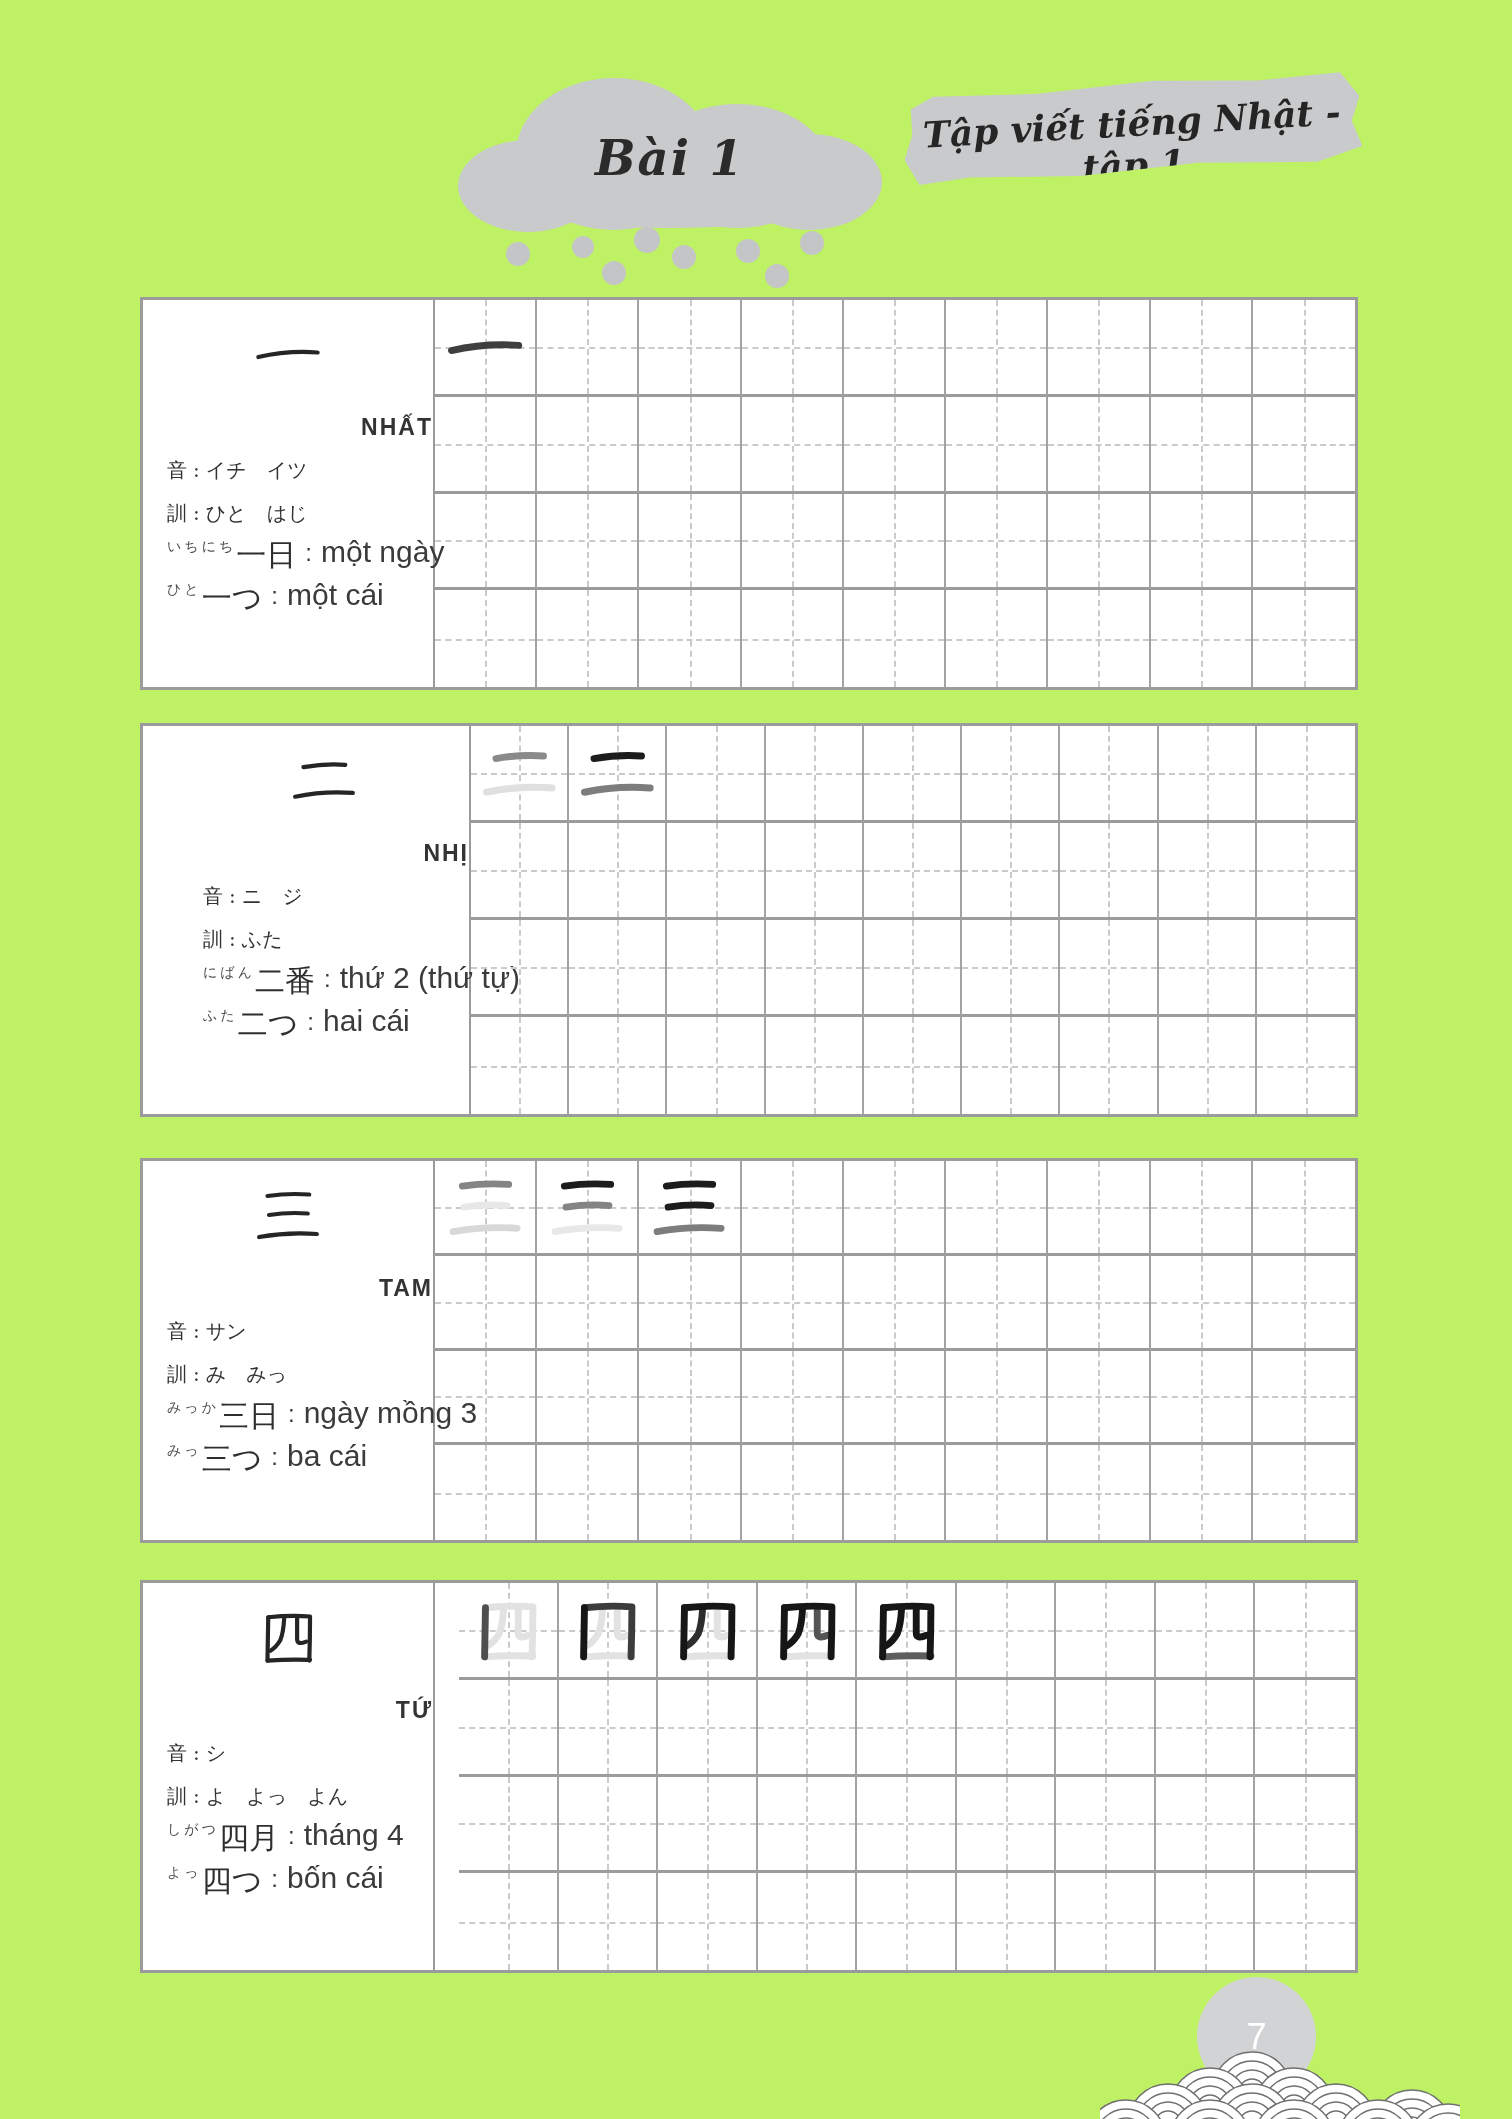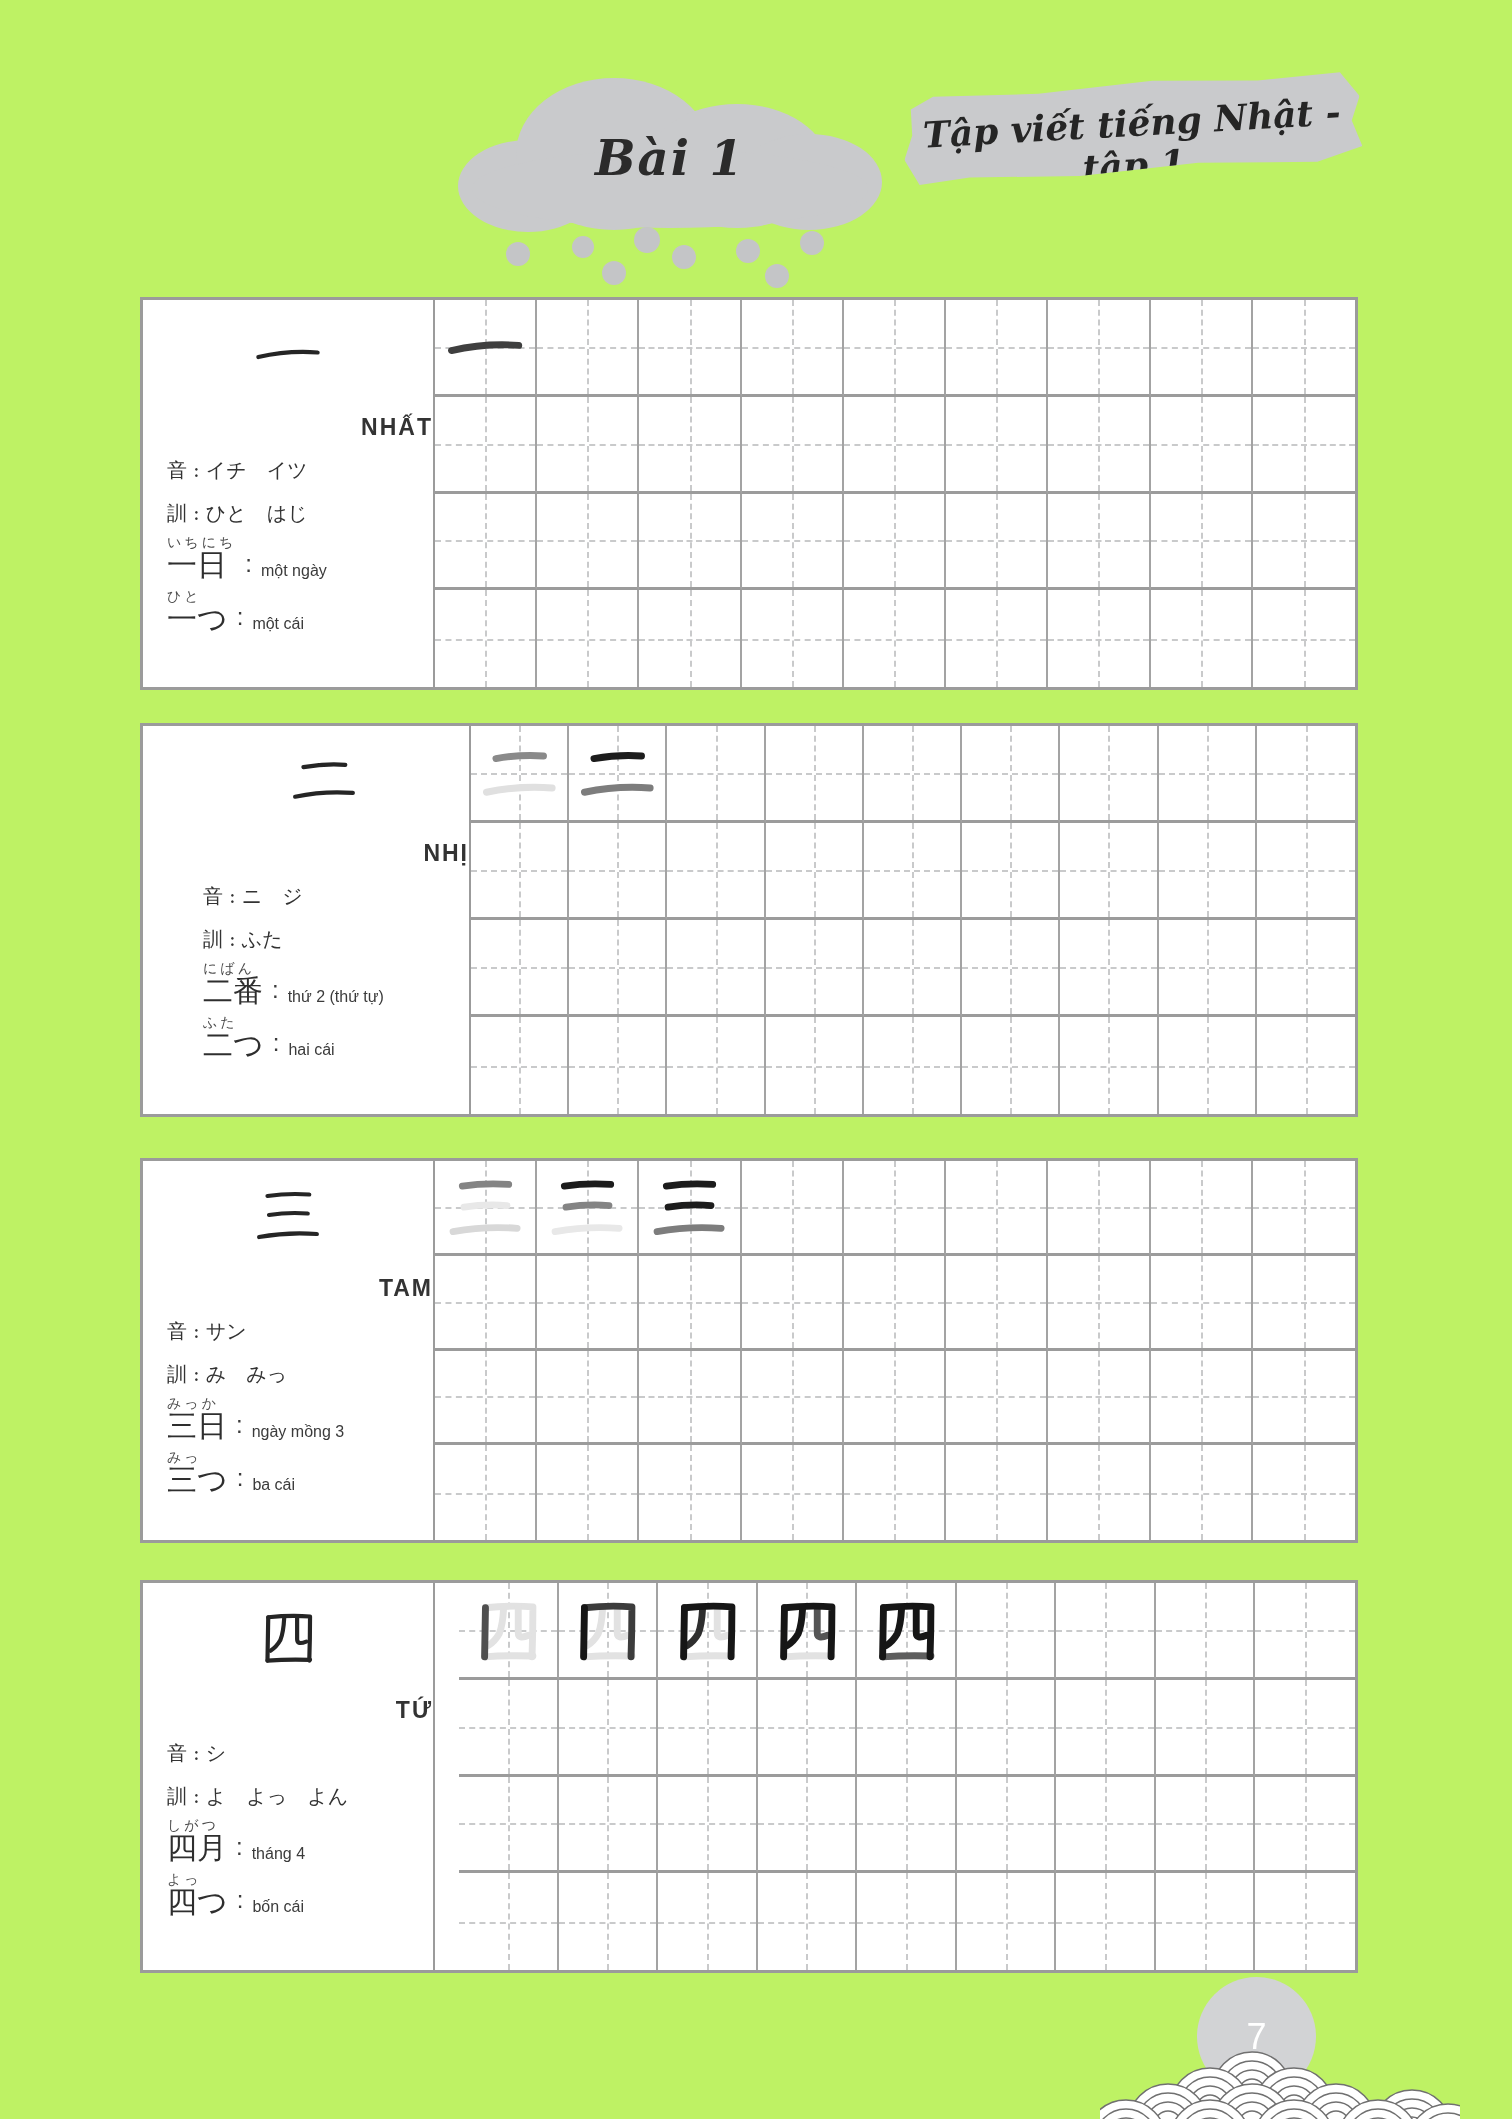--- a/index.html
+++ b/index.html
@@ -27,25 +27,25 @@
   .block{position:absolute;left:140px;width:1218px;border:3px solid #9b9b9b;display:flex;box-sizing:border-box;background:#fff;}
   .info{width:292px;flex:0 0 292px;border-right:2px solid #9b9b9b;box-sizing:border-box;
         display:flex;flex-direction:column;}
   .big-kanji{height:80px;margin-top:14px;display:flex;justify-content:center;align-items:center;}
   .big-kanji svg{width:76px;height:76px;}
   .hanviet{text-align:right;font-size:23px;font-weight:700;letter-spacing:2px;color:#333;margin-top:20px;}
   .reading-line{font-family:"DejaVu Serif","Liberation Serif",serif;font-size:20px;color:#333;
         margin:16px 0 0 24px;white-space:nowrap;}
   .reading-line .colon{margin:0 6px;}
   .vocab{display:flex;align-items:flex-end;margin:8px 0 0 24px;white-space:nowrap;}
-  .word-col{display:flex;flex-direction:column;justify-content:space-between;}
+  .word-col{display:flex;flex-direction:row;justify-content:space-between;}
   .furi{font-family:"DejaVu Serif","Liberation Serif",serif;font-size:14px;letter-spacing:3px;color:#4a4a4a;line-height:1;}
   .word{font-family:Liberation Serif, serif;font-size:30px;color:#2e2e2e;line-height:1.05;}
   .vsep{font-size:24px;color:#3b3b3b;margin:0 9px 3px 9px;}
-  .meaning{font-size:16px;color:#3b3b3b;margin-bottom:1px;}
+  .meaning{font-size:30px;color:#3b3b3b;margin-bottom:1px;}
 
   .grid{flex:1;display:grid;}
   .cell{position:relative;box-sizing:border-box;border-right:2px solid #a3a3a3;border-bottom:3px solid #9b9b9b;}
   .cell.last-col{border-right:none;}
   .cell.last-row{border-bottom:none;}
   .cell::before{content:"";position:absolute;left:50%;top:0;bottom:0;border-left:2px dashed #c9cacb;}
   .cell::after{content:"";position:absolute;top:50%;left:0;right:0;border-top:2px dashed #c9cacb;}
   .cell svg{position:absolute;left:5%;top:4%;width:90%;height:92%;z-index:2;}
 
   

